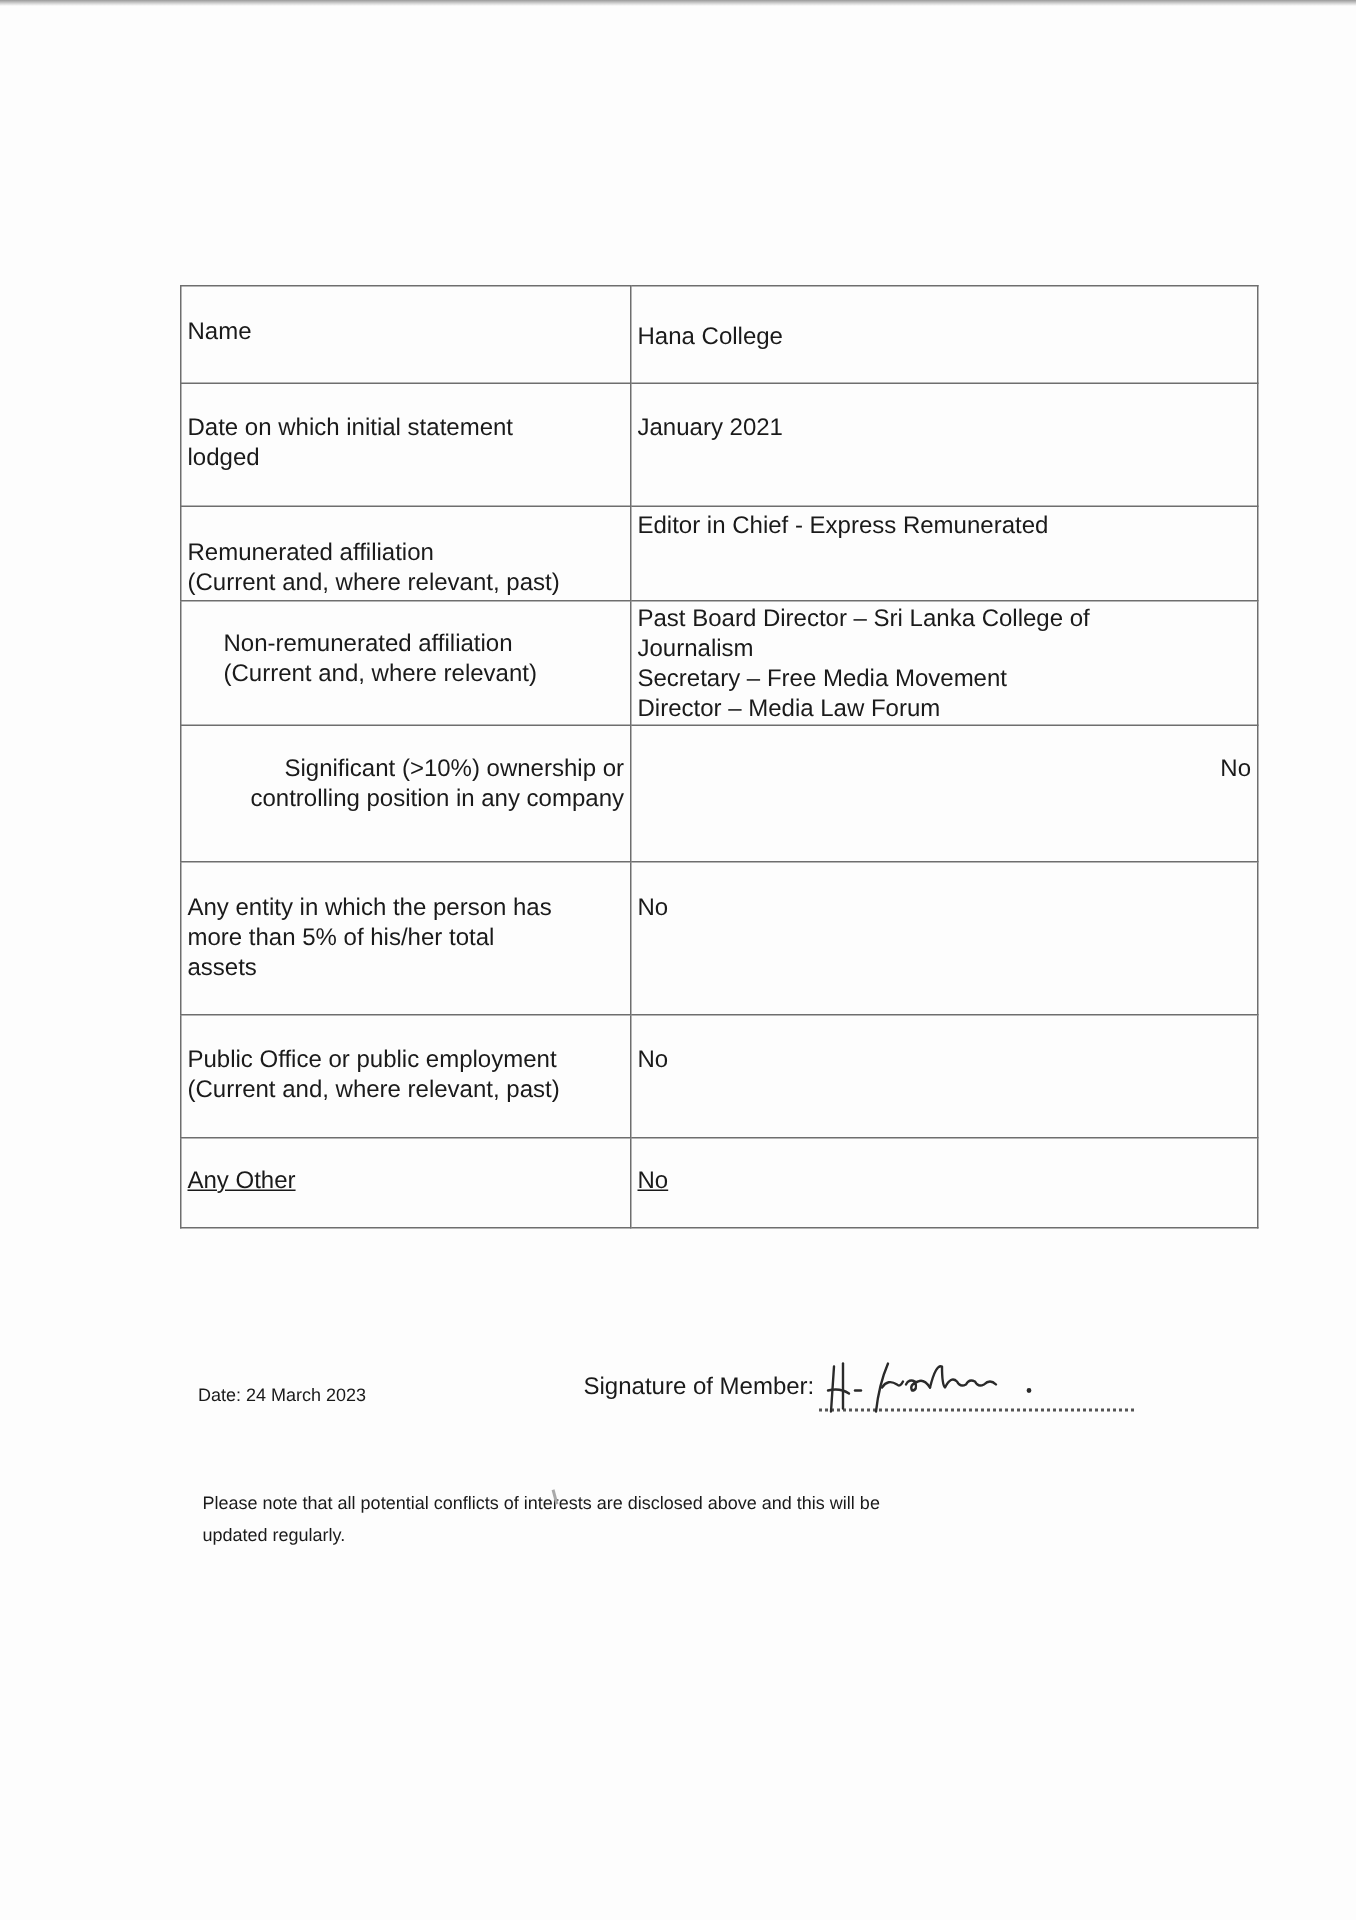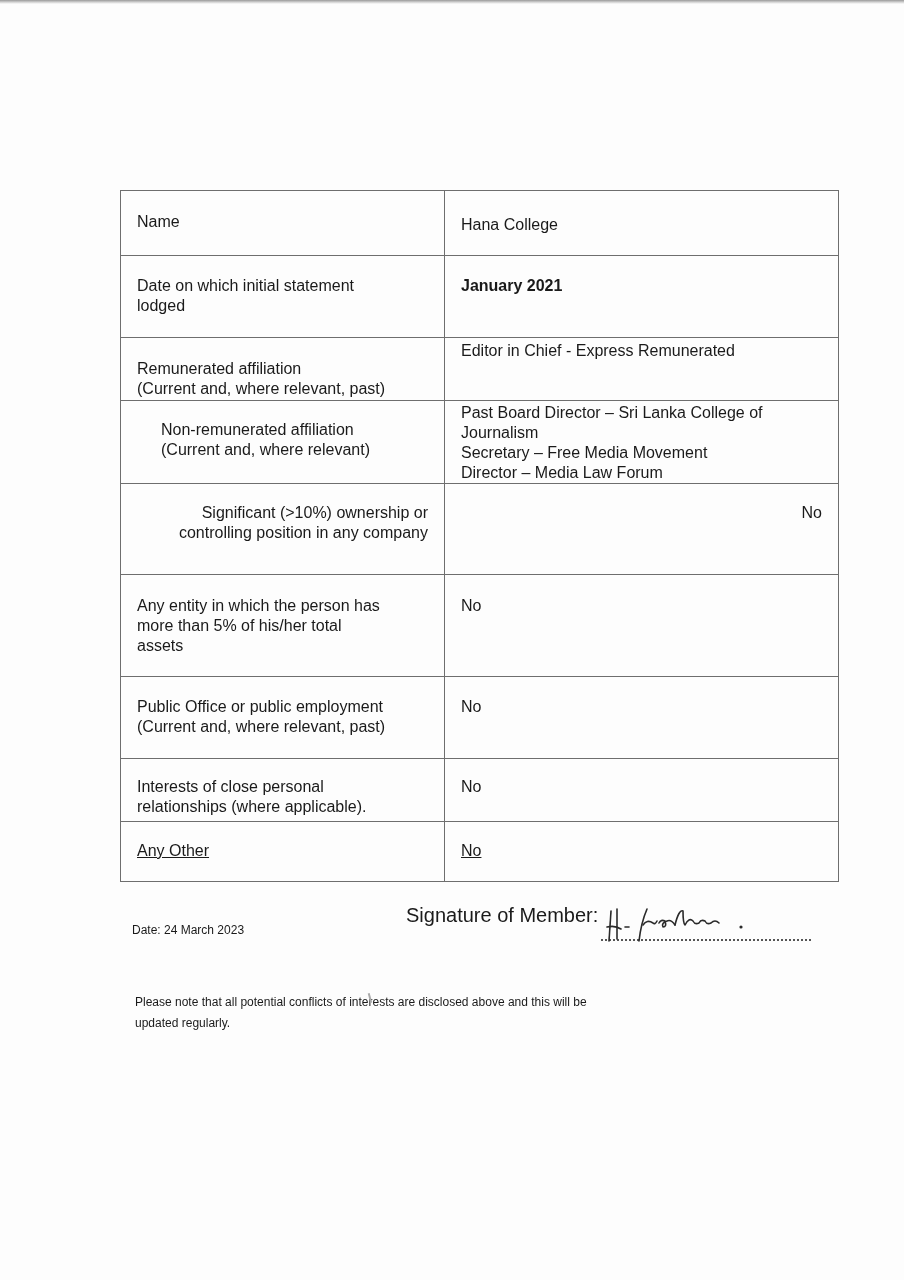--- a/index.html
+++ b/index.html
@@ -31,21 +31,21 @@
       left: 120px;
       top: 190px;
       width: 719px;
       border-collapse: collapse;
       font-size: 16px;
       line-height: 20px;
     }
     table.disclosure td {
       border: 1.5px solid #6e6e6e;
       vertical-align: top;
-      padding: 0 16px;
+      padding: 0 4px;
     }
     td.label-cell {
       width: 291px;
       padding-left: 9px;
     }
     td.value-cell {
       padding-left: 8px;
     }
     .row-name td { height: 64px; }
     .row-date td { height: 81px; }
@@ -64,36 +64,36 @@
     .row-remun .value-cell .txt { padding-top: 3px; }
     .row-nonremun .label-cell .txt { padding-top: 19px; margin-left: 24px; }
     .row-nonremun .value-cell .txt { padding-top: 2px; }
     .row-significant .txt { padding-top: 19px; text-align: right; }
     .row-entity .txt { padding-top: 21px; }
     .row-public .txt { padding-top: 20px; }
     .row-personal .txt { padding-top: 18px; }
     .row-other .txt { padding-top: 19px; text-decoration: underline; }
 
     .txt { display: block; white-space: pre-line; }
-    .bold { font-weight: bold; }
+    .bold { font-weight: normal; }
 
     .footer-date {
       position: absolute;
       left: 132px;
       top: 923px;
       font-size: 12px;
     }
     .signature-block {
       position: absolute;
-      left: 406px;
+      left: 389px;
       top: 905px;
       height: 40px;
-      font-size: 20px;
+      font-size: 16px;
       display: flex;
-      align-items: flex-start;
+      align-items: center;
     }
     .sig-label {
       line-height: 20px;
     }
     .sig-line {
       position: relative;
       width: 210px;
       height: 40px;
       margin-left: 3px;
     }
@@ -189,29 +189,20 @@
 assets</span>
           </td>
       <td class="value-cell">
             <span class="txt">No</span>
           </td>
     </tr>
     <tr class="row-public">
       <td class="label-cell">
             <span class="txt">Public Office or public employment
 (Current and, where relevant, past)</span>
-          </td>
-      <td class="value-cell">
-            <span class="txt">No</span>
-          </td>
-    </tr>
-    <tr class="row-personal">
-      <td class="label-cell">
-            <span class="txt">Interests of close personal
-relationships (where applicable).</span>
           </td>
       <td class="value-cell">
             <span class="txt">No</span>
           </td>
     </tr>
     <tr class="row-other">
       <td class="label-cell">
             <span class="txt">Any  Other</span>
           </td>
       <td class="value-cell">

